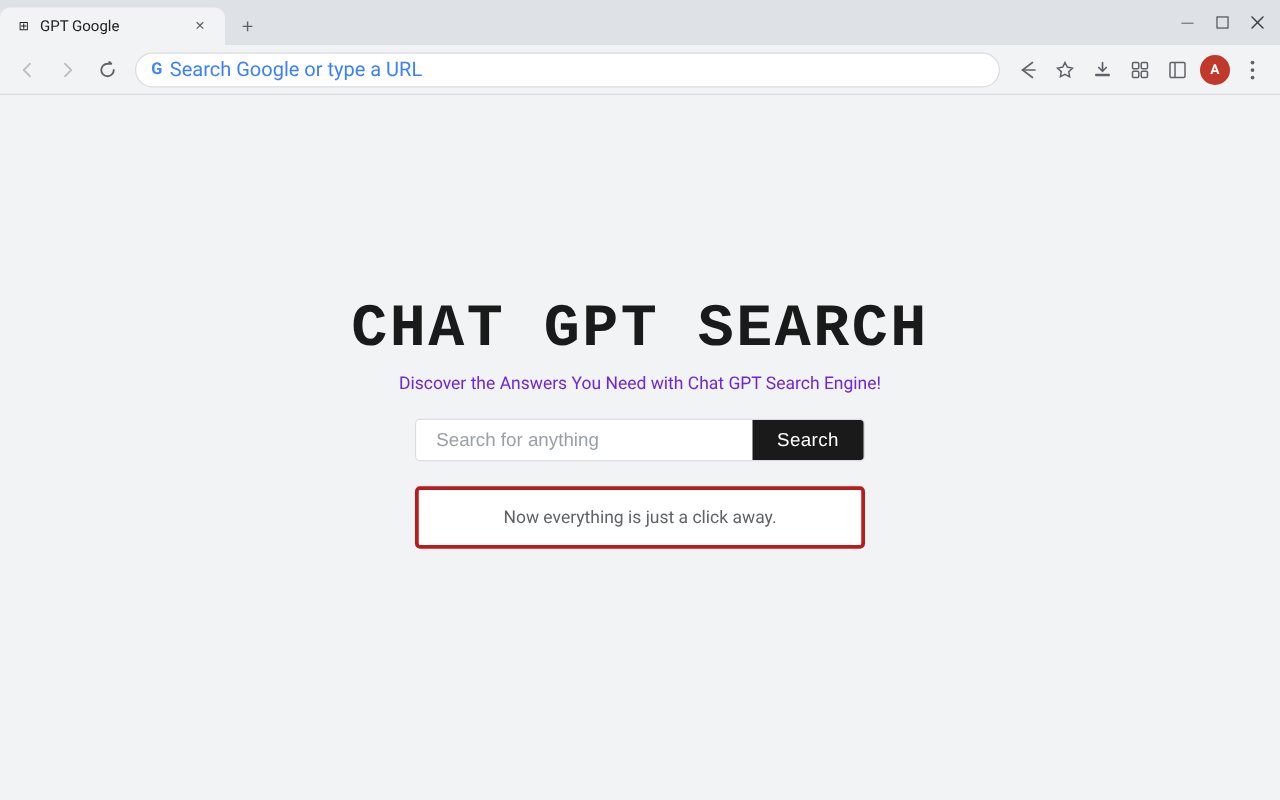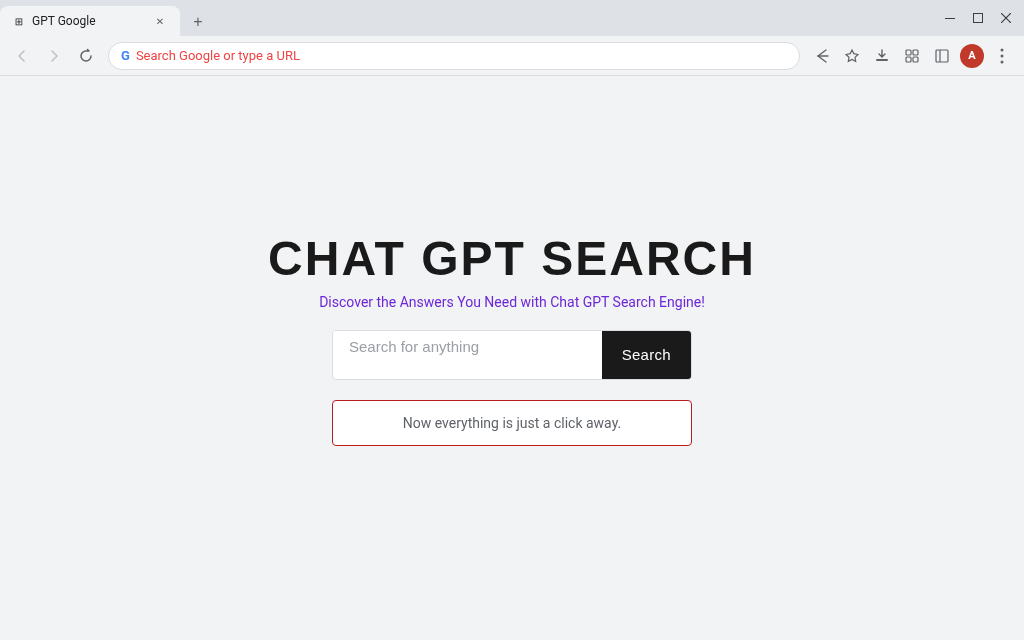--- a/index.html
+++ b/index.html
@@ -124,22 +124,22 @@
       margin: 0 4px;
     }
 
     .address-favicon {
       font-size: 12px;
       color: #5f6368;
     }
 
     .address-text {
       flex: 1;
-      font-size: 13px;
-      color: #ef4444;
+      font-size: 16px;
+      color: #3b82f6;
       overflow: hidden;
       text-overflow: ellipsis;
       white-space: nowrap;
     }
 
     .toolbar-actions {
       display: flex;
       align-items: center;
       gap: 2px;
     }
@@ -187,21 +187,21 @@
       gap: 20px;
       margin-top: -40px;
     }
 
     .main-title {
       font-size: 48px;
       font-weight: 700;
       color: #1a1a1a;
       letter-spacing: 2px;
       text-transform: uppercase;
-      font-family: Liberation Sans, sans-serif;
+      font-family: Liberation Mono, monospace;
     }
 
     .subtitle {
       font-size: 14px;
       color: #6d28d9;
       margin-top: -12px;
     }
 
     .search-box-wrapper {
       display: flex;
@@ -221,35 +221,35 @@
       font-size: 15px;
       color: #202124;
       background: #fff;
     }
 
     .search-input::placeholder {
       color: #9aa0a6;
     }
 
     .search-btn {
-      height: 48px;
+      height: 32px;
       padding: 0 20px;
       background: #1a1a1a;
       color: #fff;
       font-size: 15px;
       font-weight: 500;
       border: none;
       cursor: pointer;
       letter-spacing: 0.3px;
     }
 
     .info-bar {
       width: 360px;
       background: #fff;
-      border: 1px solid #b91c1c;
+      border: 3px solid #b91c1c;
       border-radius: 4px;
       padding: 14px 16px;
       text-align: center;
       font-size: 14px;
       color: #5f6368;
     }
 
     .win-btn {
       width: 28px;
       height: 28px;

